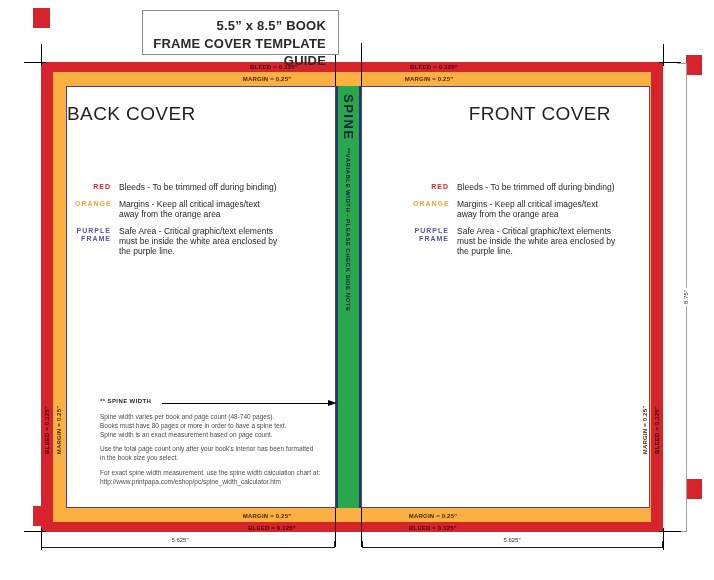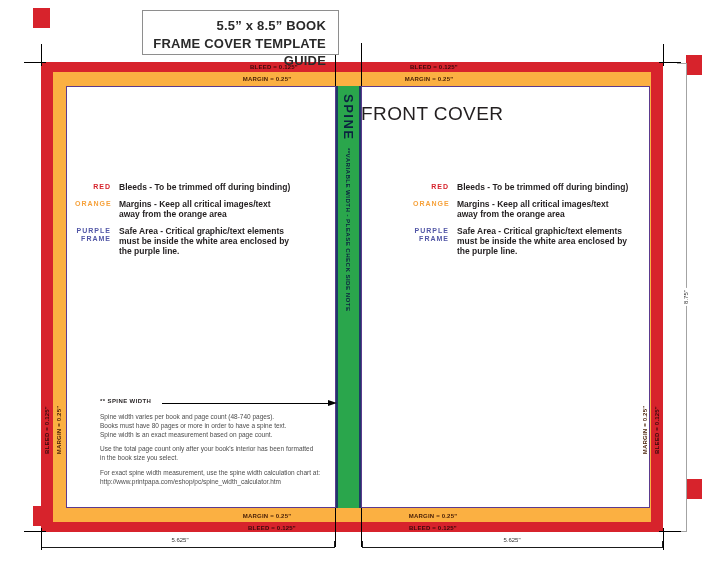--- a/index.html
+++ b/index.html
@@ -19,21 +19,21 @@
   .margin-t{color:#4a2008;}
   .sidelabel{position:absolute;font-size:6px;font-weight:bold;white-space:nowrap;writing-mode:vertical-rl;transform:translate(-50%,-50%) rotate(180deg);letter-spacing:.2px;}
   .paneltitle{position:absolute;font-size:19px;color:#231f20;letter-spacing:.4px;}
   .legend{position:absolute;width:240px;}
   .lg-row{display:flex;margin-bottom:7px;}
   .lg-label{width:36px;text-align:right;font-size:7px;font-weight:bold;letter-spacing:1px;line-height:1.2;flex:none;padding-top:1px;}
   .lg-label span{display:block;}
   .lg-red{color:#d6222b;}
   .lg-orange{color:#f6a23c;}
   .lg-purple{color:#5156a6;}
-  .lg-text{margin-left:8px;font-size:8.5px;line-height:1.18;color:#231f20;font-weight:bold;}
+  .lg-text{margin-left:8px;font-size:8.5px;line-height:1.18;color:#231f20;}
   .lg-text span{display:block;white-space:nowrap;}
   .note-head{position:absolute;font-size:6px;font-weight:bold;color:#231f20;letter-spacing:.4px;}
   .note-block{position:absolute;width:250px;}
   .note-para{margin-bottom:6px;}
   .note-line{font-size:6.5px;line-height:1.35;color:#4c4c4c;white-space:nowrap;}
   .arrowhead{position:absolute;width:0;height:0;border-left:9px solid #000;border-top:3.5px solid transparent;border-bottom:3.5px solid transparent;}
   .dimlabel{position:absolute;font-size:6px;color:#333;transform:translateX(-50%);white-space:nowrap;}
   .vdim{position:absolute;writing-mode:vertical-rl;transform:translate(-50%,-50%) rotate(180deg);font-size:6px;color:#333;background:#fff;padding:2px 0;white-space:nowrap;}
 </style>
 </head>
@@ -75,21 +75,22 @@
   <div class="barlabel margin-t" style="left:267px;top:512px;">MARGIN = 0.25"</div>
   <div class="barlabel margin-t" style="left:433px;top:512px;">MARGIN = 0.25"</div>
   <div class="barlabel bleed-t" style="left:272px;top:524px;">BLEED = 0.125"</div>
   <div class="barlabel bleed-t" style="left:433px;top:524px;">BLEED = 0.125"</div>
 
   <div class="sidelabel bleed-t" style="left:47px;top:430px;">BLEED = 0.125"</div>
   <div class="sidelabel margin-t" style="left:59px;top:430px;">MARGIN = 0.25"</div>
   <div class="sidelabel margin-t" style="left:645px;top:430px;">MARGIN = 0.25"</div>
   <div class="sidelabel bleed-t" style="left:657px;top:430px;">BLEED = 0.125"</div>
 
-  <div class="paneltitle" style="left:361px;top:103px;width:250px;">FRONT COVER</div>
+  <div class="paneltitle" style="left:67px;top:103px;">BACK COVER</div>
+  <div class="paneltitle" style="left:361px;top:103px;width:250px;text-align:right;">FRONT COVER</div>
 
   <div class="legend" style="left:75px;top:182px;">
     <div class="lg-row">
       <div class="lg-label lg-red">RED</div>
       <div class="lg-text">
         <span>Bleeds - To be trimmed off during binding)</span>
       </div>
     </div>
     <div class="lg-row">
       <div class="lg-label lg-orange">ORANGE</div>

